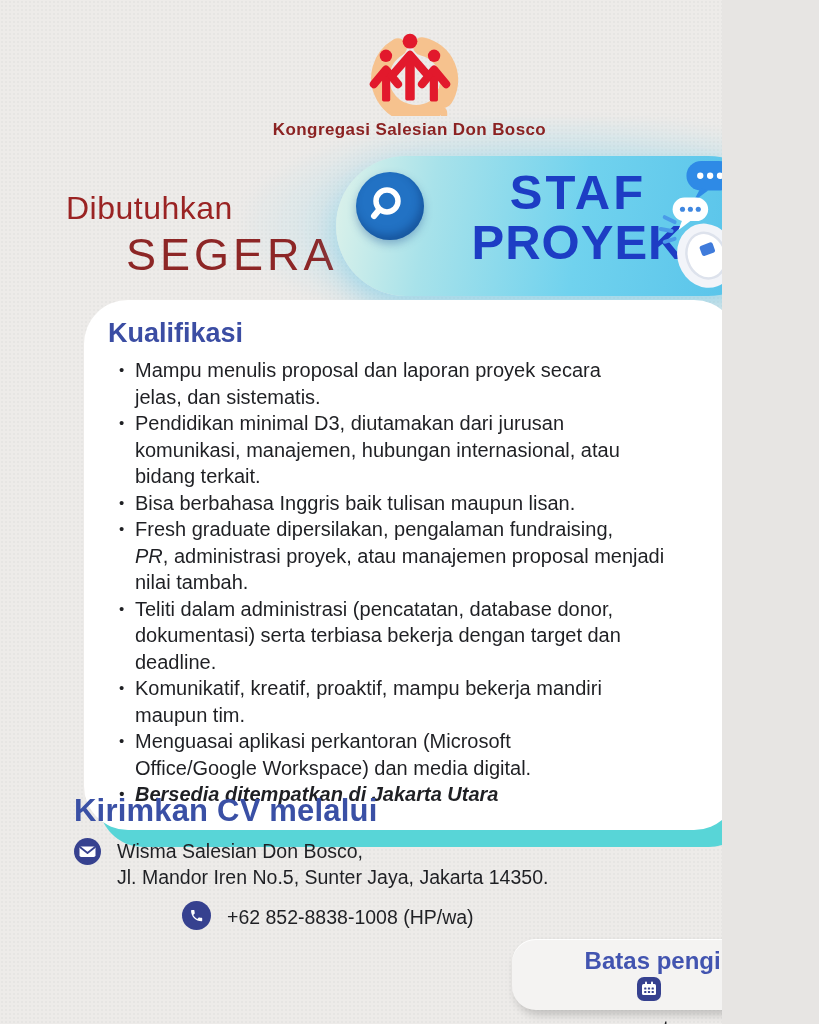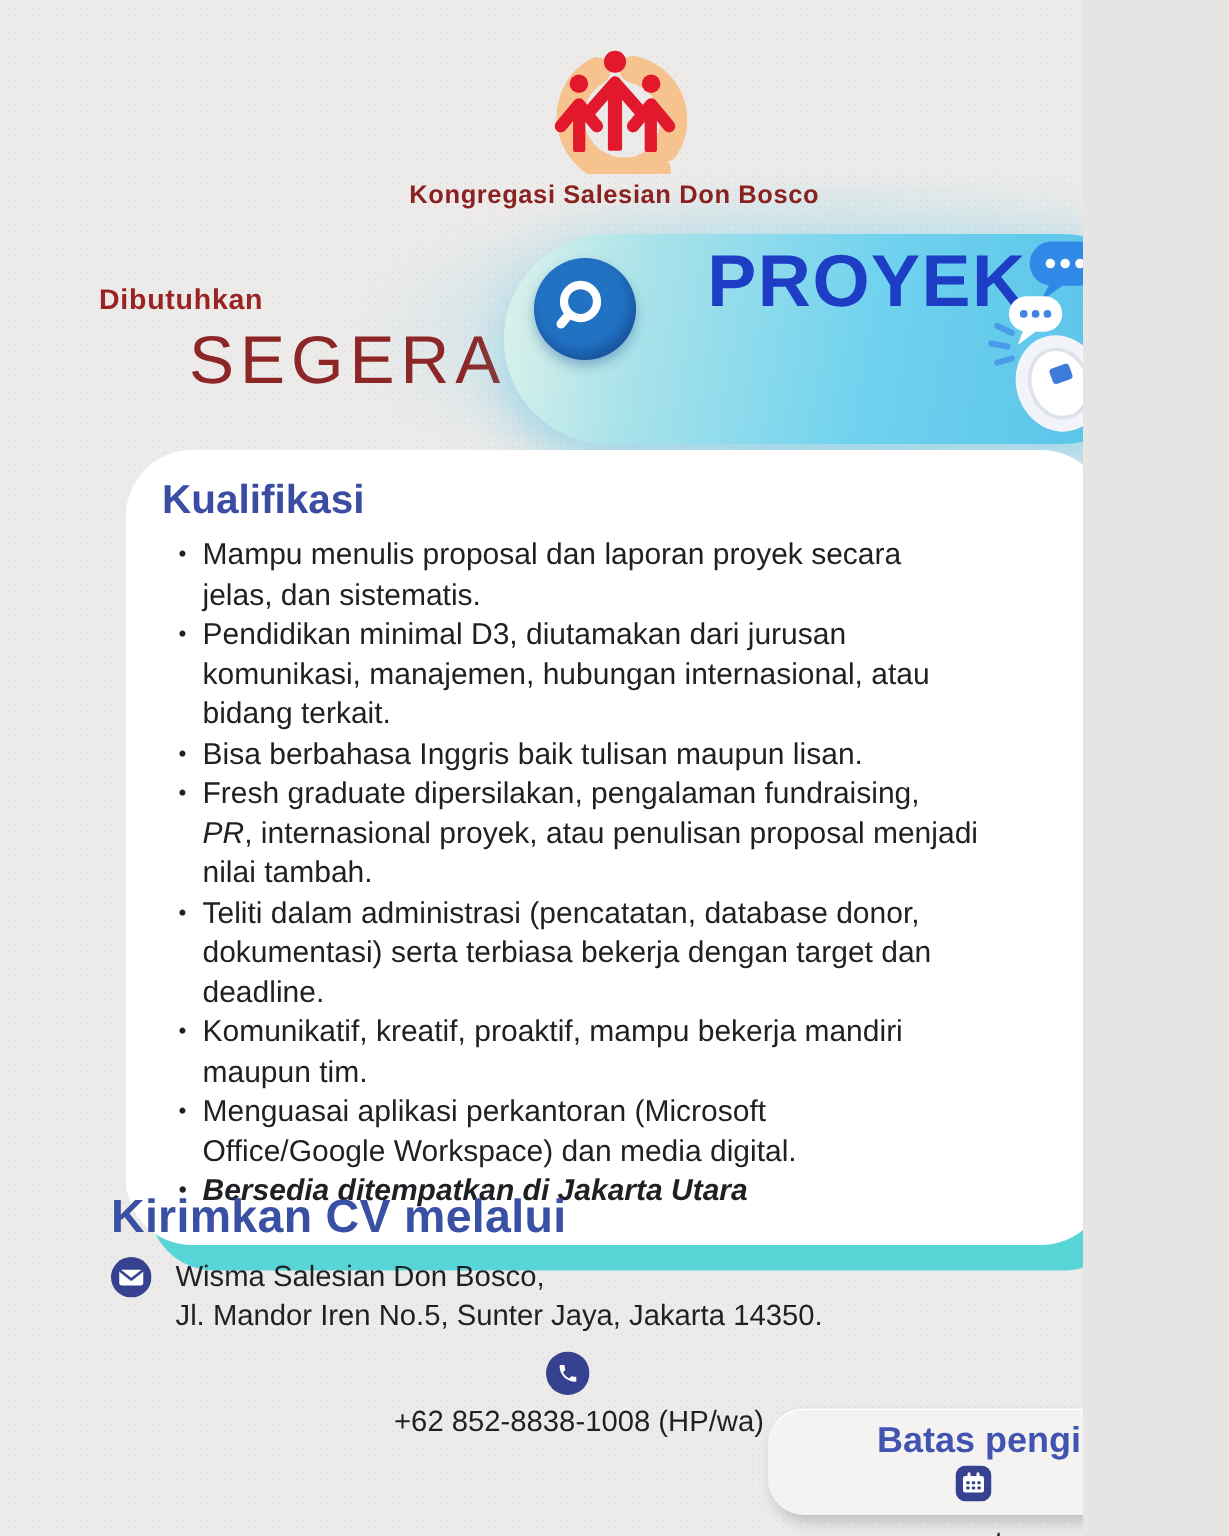--- a/index.html
+++ b/index.html
@@ -26,21 +26,21 @@
   
   .logo-wrap { position:absolute; top:30px; left:0; width:819px; text-align:center; }
   .logo-wrap svg { display:block; margin:0 auto; }
   .brand-name {
     margin-top:4px;
     font-size:17px; font-weight:700; letter-spacing:0.4px;
     color:#8b2222;
   }
   
   .eyebrow { position:absolute; left:66px; top:190px; color:#9a2323; }
-  .eyebrow .l1 { font-size:19px; font-weight:700; letter-spacing:0.5px; }
+  .eyebrow .l1 { font-size:32px; font-weight:400; letter-spacing:0.5px; }
   .eyebrow .l2 { font-size:45px; font-weight:400; letter-spacing:4px; color:#8d2626; margin-left:60px; margin-top:2px; }
   .pill {
     position:absolute; left:336px; top:156px; width:442px; height:140px;
     border-radius:70px;
     background: linear-gradient(100deg, #def2ea 0%, #a8e2ea 22%, #70d2ee 55%, #53c0e9 100%);
     box-shadow: 0 12px 30px rgba(90,195,230,0.45);
   }
   .search-badge {
     position:absolute; left:20px; top:16px; width:68px; height:68px;
     border-radius:50%;
@@ -76,21 +76,21 @@
   }
   .quals li.bold, .quals li.bold::before { font-weight:700;font-style:italic; }
   .quals .it { font-style:italic; }
   
   .contact { position:absolute; left:74px; top:793px; width:500px; }
   .contact h2 { color:#3a50a5; font-size:31px; font-weight:700; letter-spacing:0.2px; }
   .c-row { display:flex; align-items:flex-start; margin-top:9px; }
   .c-row .txt { font-size:19.5px; line-height:1.33; color:#1f2024; margin-left:16px; padding-top:1px; }
   .c-row.email { margin-left:52px; margin-top:11px; align-items:center; }
   .c-row.email .txt { background:#e6e4e5; border-radius:4px; padding:4px 12px; margin-left:14px; }
-  .c-row.phone { margin-left:108px; margin-top:10px; align-items:center;flex-direction:column; }
+  .c-row.phone { margin-left:108px; margin-top:10px; align-items:center; }
   .c-ico { flex:0 0 auto; }
   
   .deadline {
     position:absolute; left:512px; top:939px; width:274px; height:71px;
     background:#f4f3f2; border-radius:24px;
     box-shadow: 3px 5px 9px rgba(0,0,0,0.18), inset 0 1px 0 rgba(255,255,255,0.9);
     text-align:right; padding-top:8px;
   }
   .deadline .lbl { color:#4254b0; font-size:24px; font-weight:700; }
   .deadline .val-row { display:flex; align-items:center; justify-content:center; gap:11px; margin-top:2px;flex-direction:column; }
@@ -137,20 +137,21 @@
   </div>
 
   <div class="pill">
     <div class="search-badge">
       <svg width="46" height="46" viewBox="0 0 46 46">
         <circle cx="20" cy="18" r="11" fill="none" stroke="#ffffff" stroke-width="5.5"></circle>
         <line x1="12" y1="27" x2="7" y2="33" stroke="#ffffff" stroke-width="6" stroke-linecap="round"></line>
       </svg>
     </div>
     <div class="pill-title">
+      <div class="t1">STAF</div>
       <div class="t2">PROYEK</div>
     </div>
     <div class="megaphone">
       <svg width="142" height="148" viewBox="0 0 142 150">
 
         <g stroke="#4a9be8" stroke-width="4" stroke-linecap="round">
           <line x1="16" y1="62" x2="26" y2="67"></line>
           <line x1="12" y1="74" x2="23" y2="76"></line>
           <line x1="16" y1="87" x2="26" y2="84"></line>
         </g>
@@ -186,21 +187,21 @@
   <div class="card">
     <h2>Kualifikasi</h2>
     <ul class="quals">
       <li><span>Mampu menulis proposal dan laporan proyek secara
 jelas, dan sistematis.</span></li>
       <li><span>Pendidikan minimal D3, diutamakan dari jurusan
 komunikasi, manajemen, hubungan internasional, atau
 bidang terkait.</span></li>
       <li><span>Bisa berbahasa Inggris baik tulisan maupun lisan.</span></li>
       <li><span>Fresh graduate dipersilakan, pengalaman fundraising,
-</span><span class="it">PR</span><span>, internasional proyek, atau penulisan proposal menjadi
+</span><span class="it">PR</span><span>, administrasi proyek, atau manajemen proposal menjadi
 nilai tambah.</span></li>
       <li><span>Teliti dalam administrasi (pencatatan, database donor,
 dokumentasi) serta terbiasa bekerja dengan target dan
 deadline.</span></li>
       <li><span>Komunikatif, kreatif, proaktif, mampu bekerja mandiri
 maupun tim.</span></li>
       <li><span>Menguasai aplikasi perkantoran (Microsoft
 Office/Google Workspace) dan media digital.</span></li>
       <li class="bold"><span>Bersedia ditempatkan di Jakarta Utara</span></li>
     </ul>

